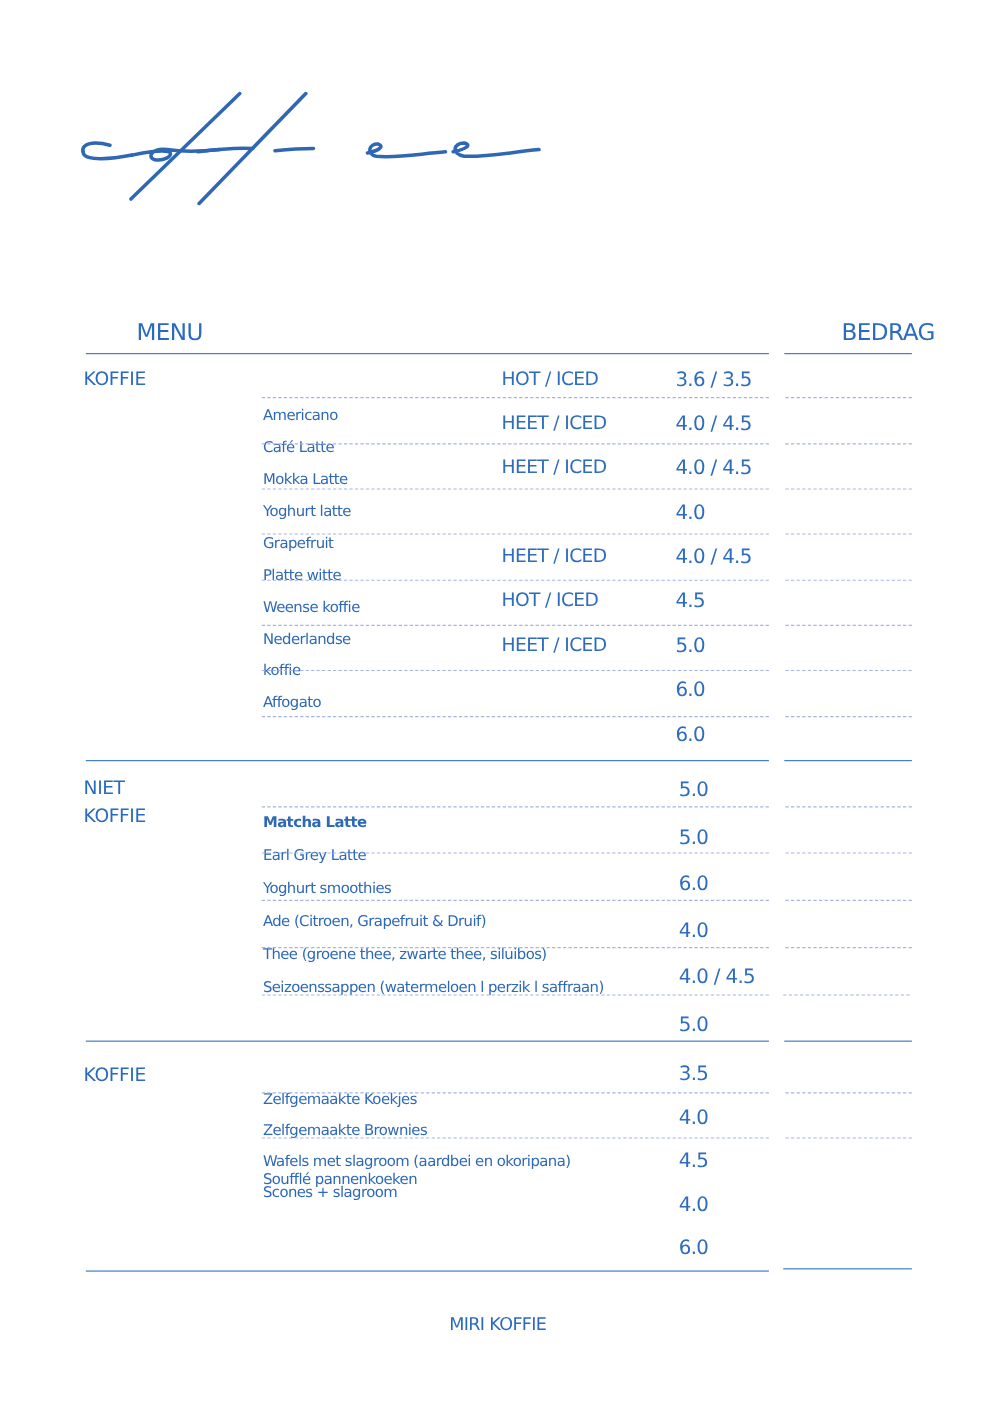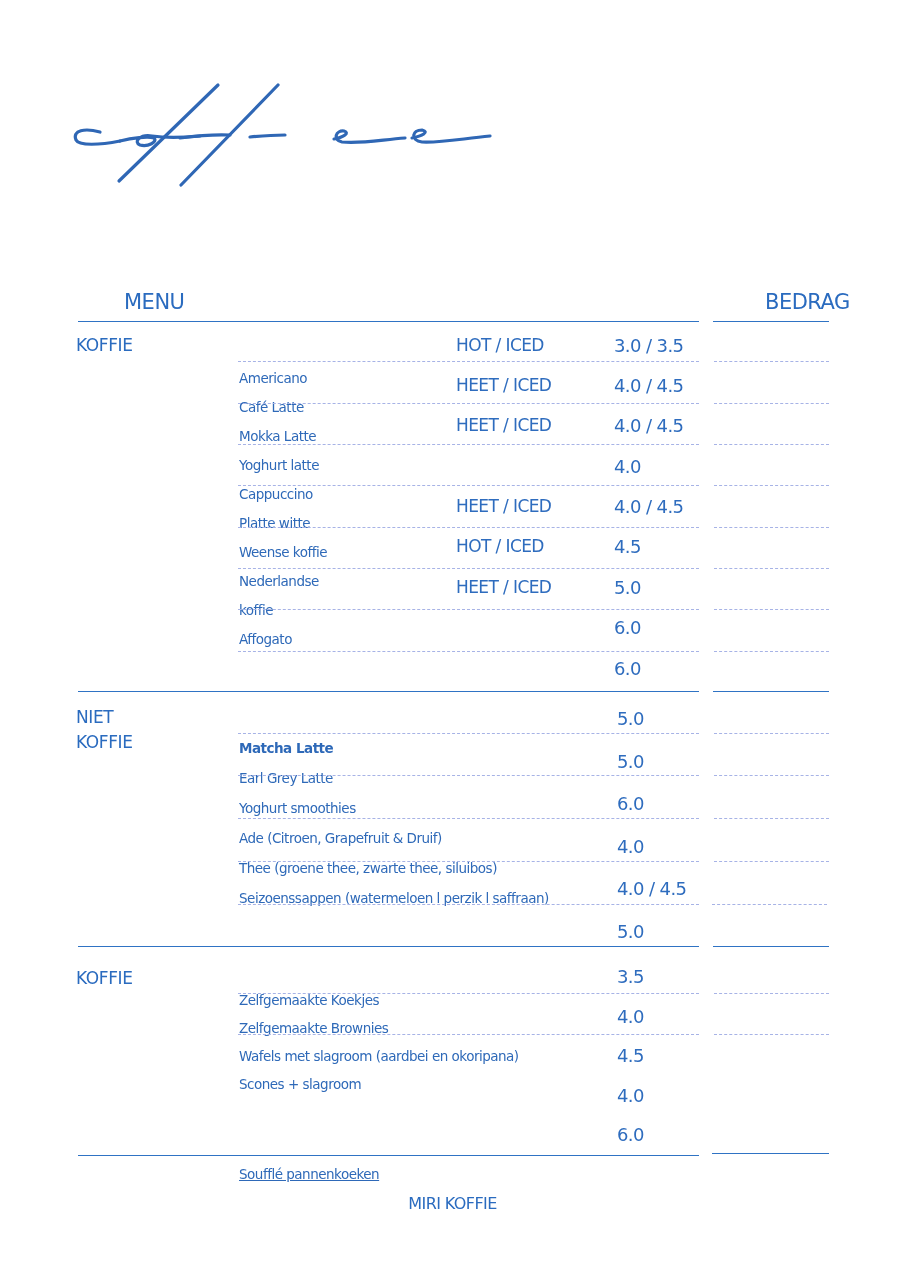--- a/index.html
+++ b/index.html
@@ -44,35 +44,35 @@
 <div class="abs h-head" style="left:717px; top:290px;">BEDRAG</div>
 <div class="abs solid" style="left:78px; top:321px; width:621px;"></div>
 <div class="abs solid" style="left:713px; top:321px; width:116px;"></div>
 
 <div class="abs cat" style="left:76px; top:333px;">KOFFIE</div>
 
 <div class="abs item" style="left:239px; top:370px;text-align:center;">Americano</div>
 <div class="abs item" style="left:239px; top:399px;">Café Latte</div>
 <div class="abs item" style="left:239px; top:428px;">Mokka Latte</div>
 <div class="abs item" style="left:239px; top:457px;">Yoghurt latte</div>
-<div class="abs item" style="left:239px; top:486px;">Cappuccino</div>
+<div class="abs item" style="left:239px; top:486px;">Grapefruit</div>
 <div class="abs item" style="left:239px; top:515px;">Platte witte</div>
 <div class="abs item" style="left:239px; top:544px;">Weense koffie</div>
 <div class="abs item" style="left:239px; top:573px;">Nederlandse</div>
 <div class="abs item" style="left:239px; top:602px;">koffie</div>
 <div class="abs item" style="left:239px; top:631px;text-align:right;">Affogato</div>
 
 <div class="abs temp" style="left:456px; top:335px;">HOT / ICED</div>
 <div class="abs temp" style="left:456px; top:375px;">HEET / ICED</div>
 <div class="abs temp" style="left:456px; top:415px;">HEET / ICED</div>
 <div class="abs temp" style="left:456px; top:496px;">HEET / ICED</div>
 <div class="abs temp" style="left:456px; top:536px;">HOT / ICED</div>
 <div class="abs temp" style="left:456px; top:577px;">HEET / ICED</div>
 
-<div class="abs price" style="left:614px; top:335px;">3.0 / 3.5</div>
+<div class="abs price" style="left:614px; top:335px;">3.6 / 3.5</div>
 <div class="abs price" style="left:614px; top:375px;">4.0 / 4.5</div>
 <div class="abs price" style="left:614px; top:415px;">4.0 / 4.5</div>
 <div class="abs price" style="left:614px; top:456px;">4.0</div>
 <div class="abs price" style="left:614px; top:496px;">4.0 / 4.5</div>
 <div class="abs price" style="left:614px; top:536px;">4.5</div>
 <div class="abs price" style="left:614px; top:577px;">5.0</div>
 <div class="abs price" style="left:614px; top:617px;">6.0</div>
 <div class="abs price" style="left:614px; top:658px;">6.0</div>
 
 <div class="abs dash" style="left:238px; top:361px; width:461px;"></div>
@@ -128,21 +128,21 @@
 
 <div class="abs solid" style="left:78px; top:946px; width:621px;"></div>
 <div class="abs solid" style="left:713px; top:946px; width:116px;"></div>
 
 <div class="abs cat" style="left:76px; top:966px;">KOFFIE</div>
 
 <div class="abs item" style="left:239px; top:992px;">Zelfgemaakte Koekjes</div>
 <div class="abs item" style="left:239px; top:1020px;">Zelfgemaakte Brownies</div>
 <div class="abs item" style="left:239px; top:1048px;">Wafels met slagroom (aardbei en okoripana)</div>
 <div class="abs item" style="left:239px; top:1076px;">Scones + slagroom</div>
-<div class="abs item" style="left:239px; top:1166px;text-decoration:underline;">Soufflé pannenkoeken</div>
+<div class="abs item" style="left:239px; top:1064px;">Soufflé pannenkoeken</div>
 
 <div class="abs price" style="left:617px; top:966px;">3.5</div>
 <div class="abs price" style="left:617px; top:1006px;">4.0</div>
 <div class="abs price" style="left:617px; top:1045px;">4.5</div>
 <div class="abs price" style="left:617px; top:1085px;">4.0</div>
 <div class="abs price" style="left:617px; top:1124px;">6.0</div>
 
 <div class="abs dash" style="left:238px; top:993px; width:461px;"></div>
 <div class="abs dash" style="left:238px; top:1034px; width:461px;"></div>
 <div class="abs dash" style="left:714px; top:993px; width:115px;"></div>

